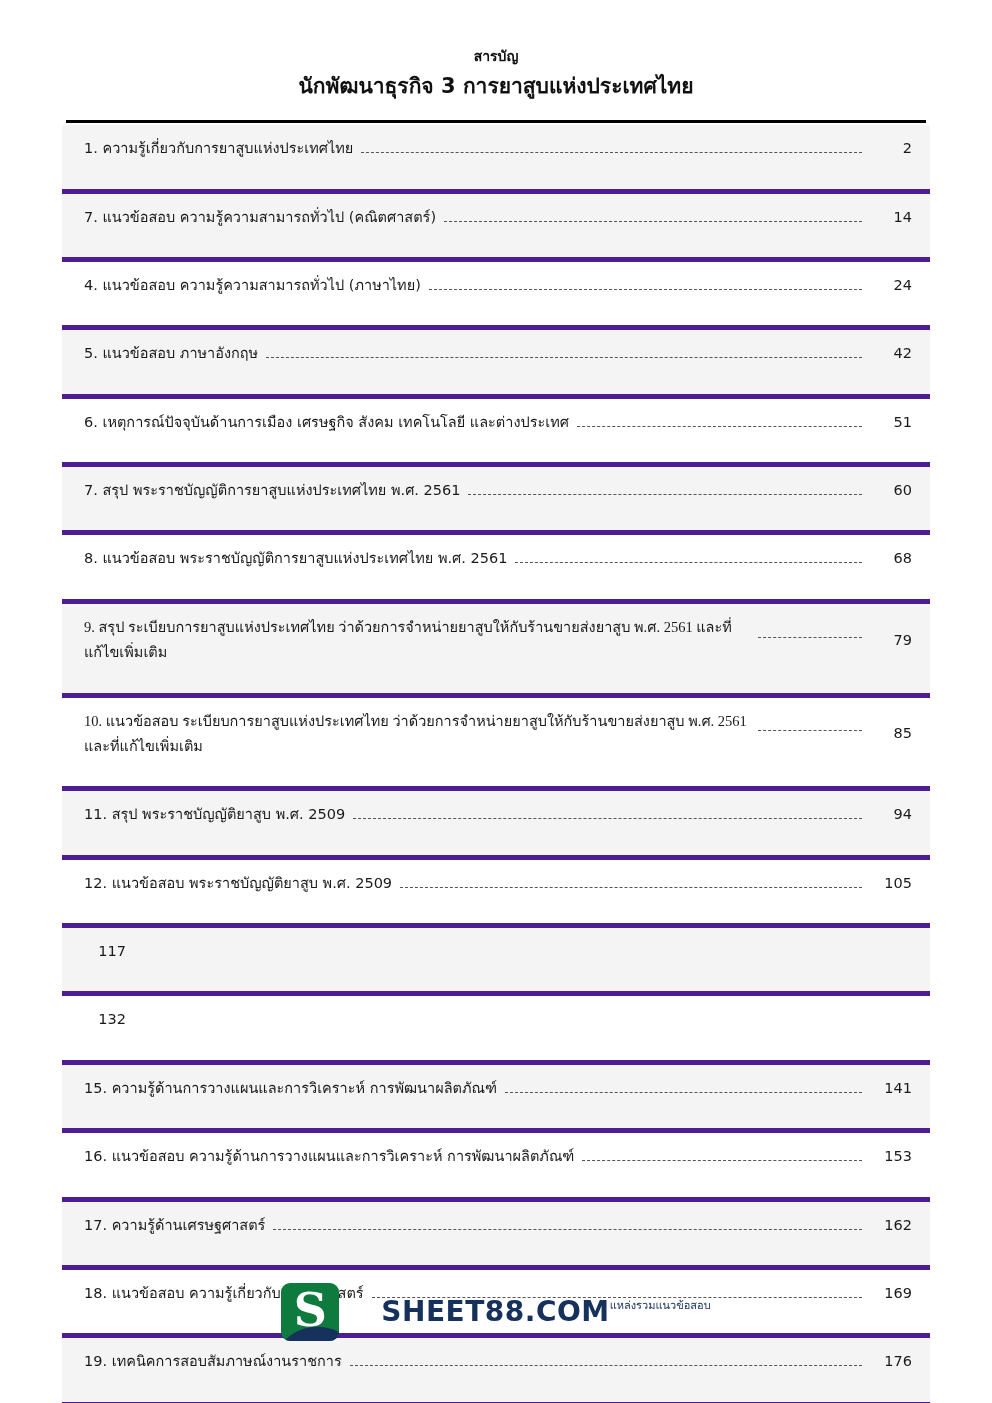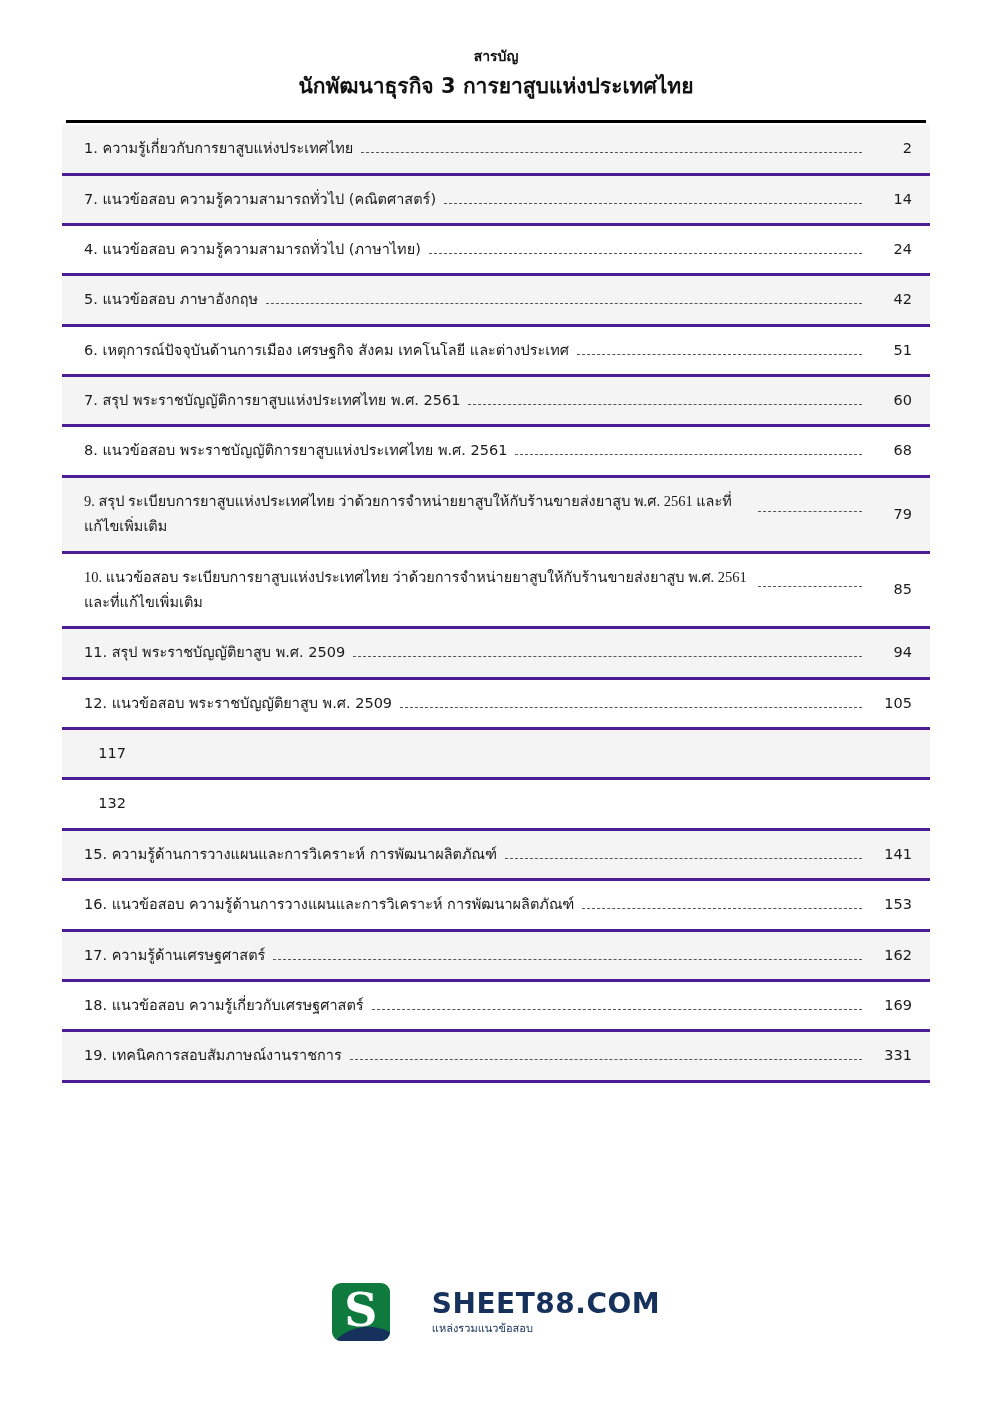--- a/index.html
+++ b/index.html
@@ -40,22 +40,22 @@
   .rule {
     margin: 18px 4px 0 4px;
     border-top: 3px solid #000;
   }
   .toc {
     margin-top: 2px;
   }
   .toc-row {
     display: flex;
     align-items: flex-start;
-    padding: 11px 18px 11px 22px;
-    border-bottom: 3px solid #4c1d95;
+    padding: 11px 18px 27px 22px;
+    border-bottom: 5px solid #4c1d95;
     min-height: 22px;
   }
   .toc-row.zebra {
     background: #f4f4f4;
   }
   .toc-row .entry {
     flex: 1 1 auto;
     display: flex;
     align-items: flex-end;
     min-width: 0;
@@ -146,21 +146,21 @@
     left: -6px;
     bottom: -16px;
     width: 76px;
     height: 30px;
     background: #16315c;
     border-radius: 50% 50% 0 0 / 100% 100% 0 0;
     transform: rotate(-8deg);
   }
   .logo-text {
     display: flex;
-    flex-direction: column;
+    flex-direction: row;
     justify-content: flex-end;
     line-height: 1.1;
     margin-left: 32px;
   }
   .logo-title {
     font-size: 28px;
     font-weight: bold;
     color: #16315c;
     letter-spacing: 0.5px;
   }
@@ -292,21 +292,21 @@
           <span class="entry-text">18. แนวข้อสอบ ความรู้เกี่ยวกับเศรษฐศาสตร์</span>
           <span class="dots"></span>
         </div>
         <div class="page-num">169</div>
       </div>
       <div class="toc-row single zebra">
         <div class="entry">
           <span class="entry-text">19. เทคนิคการสอบสัมภาษณ์งานราชการ</span>
           <span class="dots"></span>
         </div>
-        <div class="page-num">331</div>
+        <div class="page-num">176</div>
       </div>
     </div>
 
   <div class="footer">
     <div class="logo">
       <div class="logo-mark">
         <div class="s-glyph">S</div>
         <div class="swoosh"></div>
       </div>
       <div class="logo-text">

